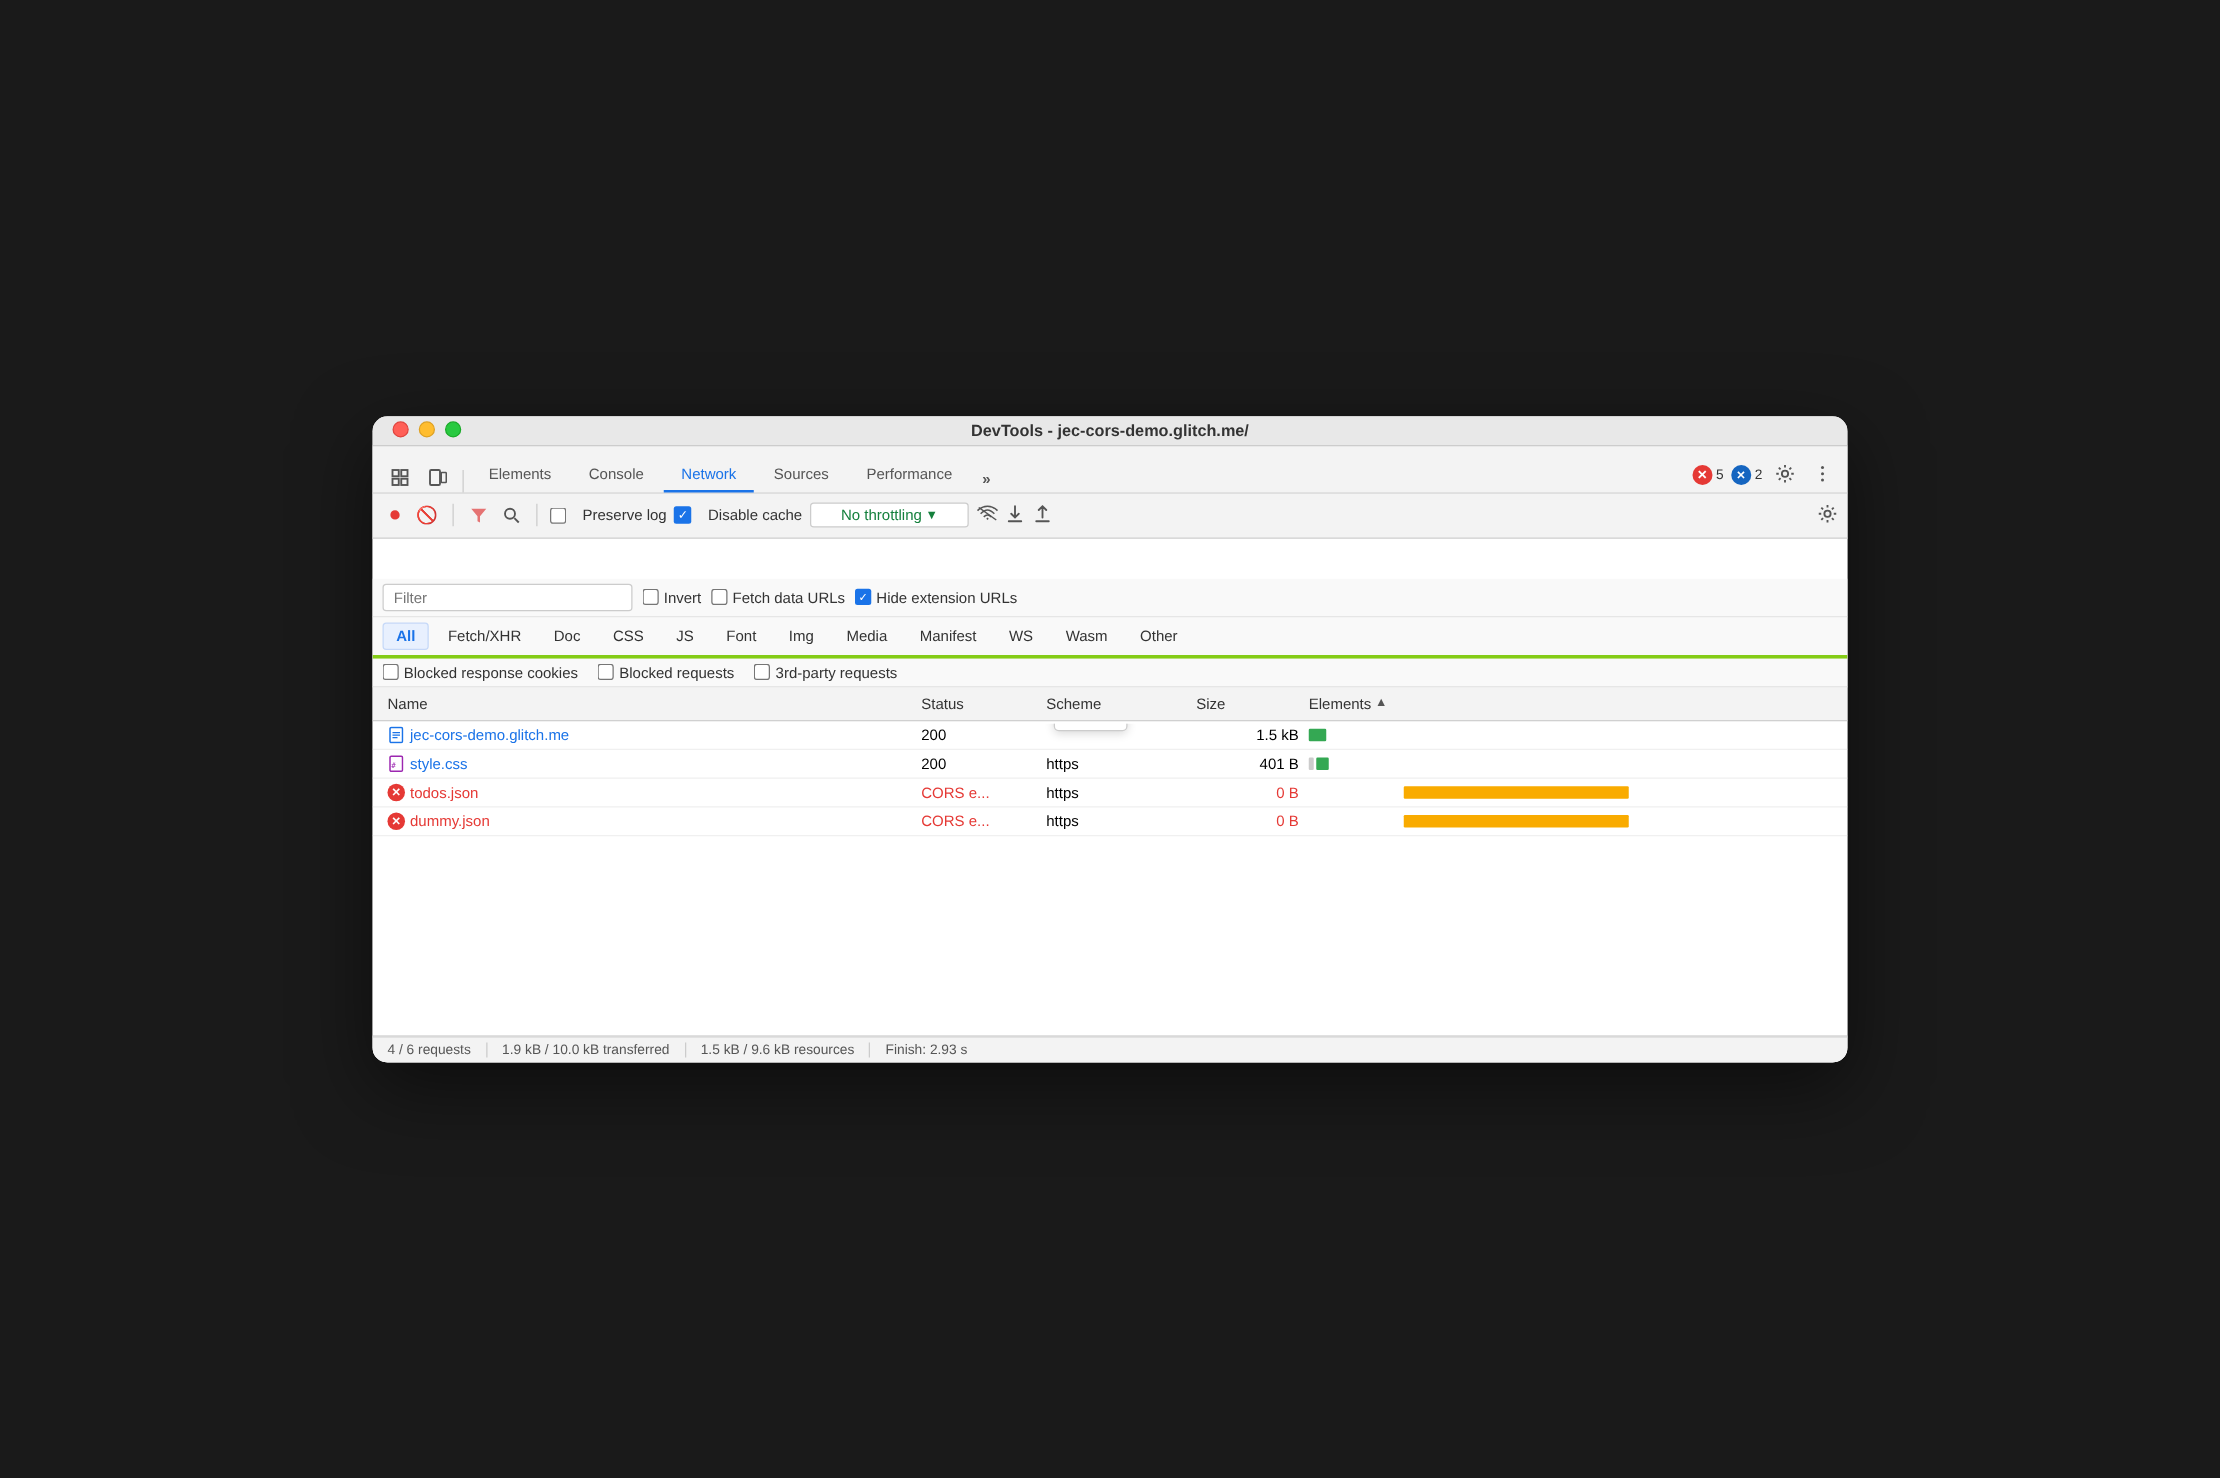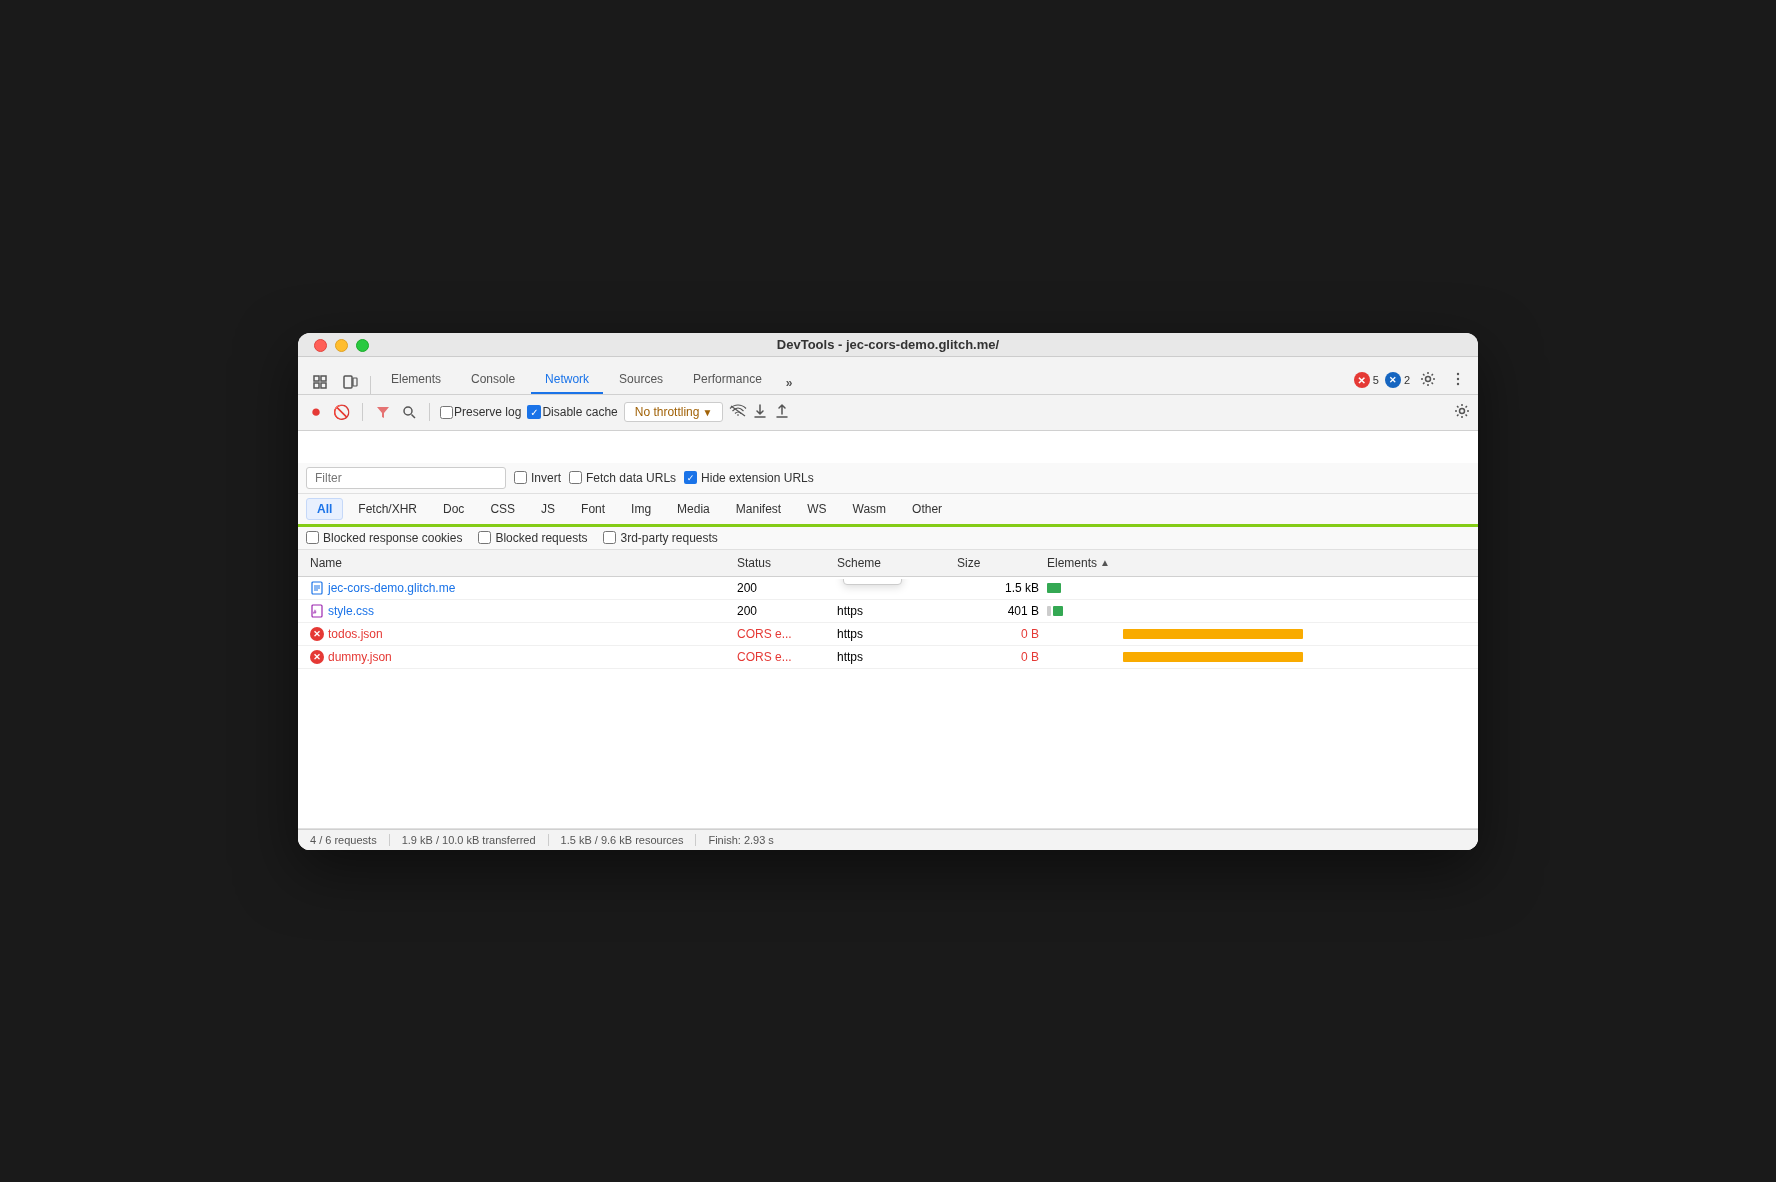--- a/index.html
+++ b/index.html
@@ -15,21 +15,21 @@
       width: 1180px;
       background: #f0f0f0;
       border-radius: 12px;
       box-shadow: 0 20px 60px rgba(0,0,0,0.5);
       overflow: hidden;
     }
     .title-bar {
       background: #e8e8e8;
       padding: 4px 16px;
       display: flex;
-      align-items: flex-end;
+      align-items: flex-start;
       justify-content: center;
       position: relative;
       border-bottom: 1px solid #ccc;
     }
     .traffic-lights {
       position: absolute;
       left: 16px;
       display: flex;
       gap: 8px;
       align-items: center;
@@ -161,21 +161,21 @@
     .toolbar-btn.filter { color: #e57373; font-size: 14px; }
     .toolbar-btn.search { color: #555; font-size: 14px; }
     .preserve-log-area {
       display: flex;
       align-items: center;
       gap: 6px;
     }
     .checkbox-label {
       display: flex;
       align-items: flex-end;
-      gap: 1px;
+      gap: 13px;
       font-size: 12px;
       color: #333;
       cursor: pointer;
       white-space: nowrap;
     }
     .checkbox-label input { cursor: pointer; }
     .blue-check {
       width: 14px;
       height: 14px;
       background: #1a73e8;
@@ -185,23 +185,23 @@
       justify-content: center;
       color: white;
       font-size: 10px;
       flex-shrink: 0;
     }
     .throttle-select {
       display: flex;
       align-items: center;
       gap: 3px;
       font-size: 12px;
-      color: #a16207;
-      cursor: pointer;
-      padding: 2px 10px;
+      color: #15803d;
+      cursor: pointer;
+      padding: 2px 24px;
       border: 1px solid #ccc;
       border-radius: 3px;
       background: #fff;
       white-space: nowrap;
     }
     .wifi-icon {
       font-size: 13px;
       color: #555;
     }
     .upload-download {

